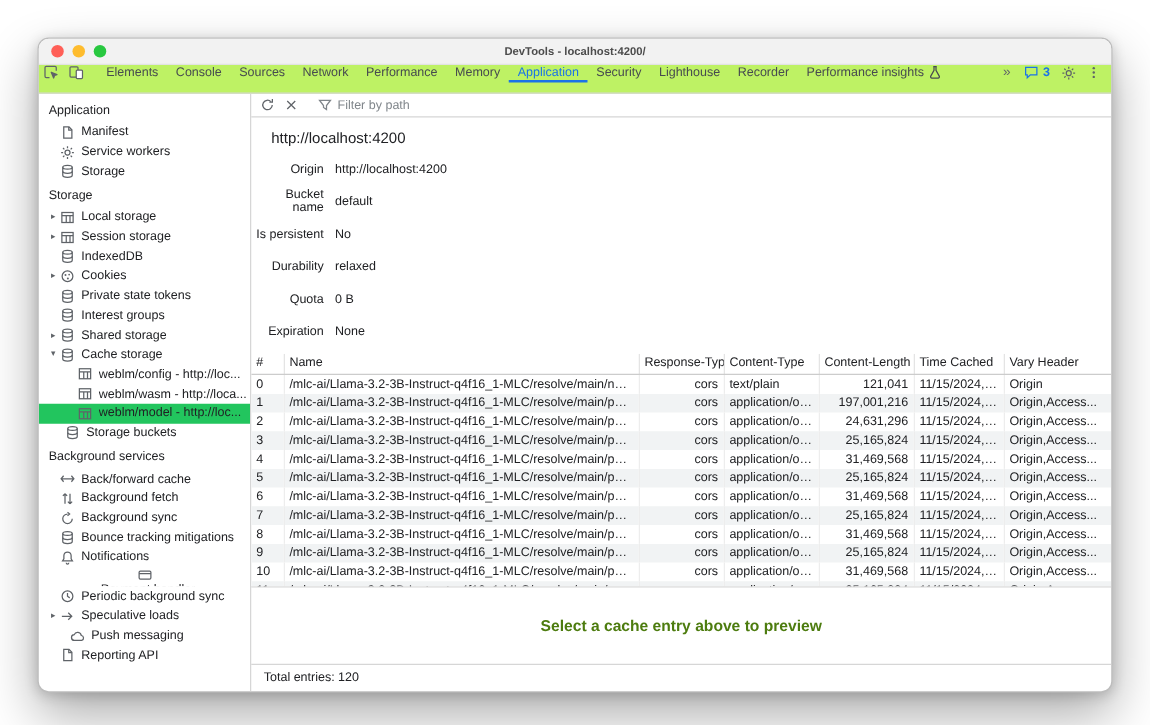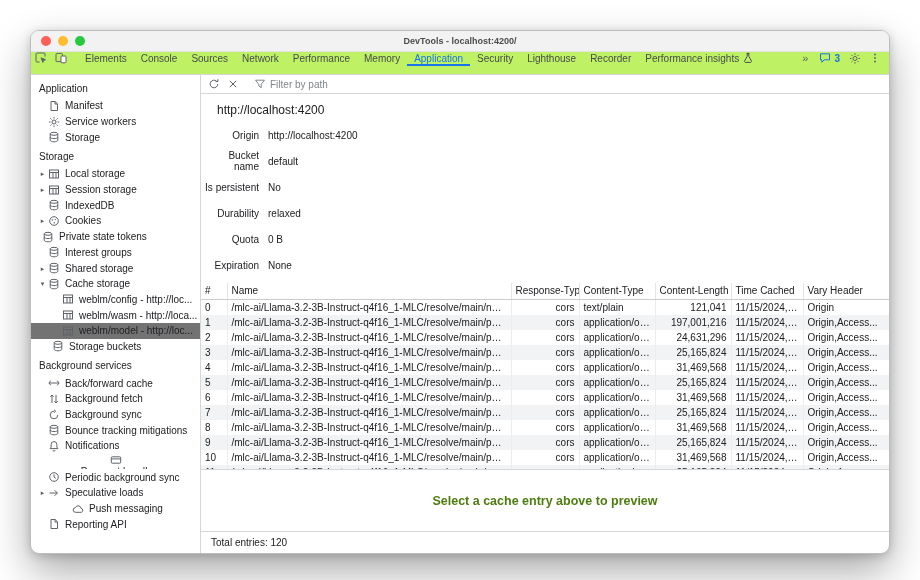--- a/index.html
+++ b/index.html
@@ -42,21 +42,21 @@
   .content { flex:1; display:flex; min-height:0; }
   .sidebar { width:170px; flex:0 0 auto; border-right:1px solid #d6d6d6;
     overflow:hidden; padding-top:2px; }
   .section-title { font-size:10px; color:#202124; padding:6px 8px 4px; }
   .tree-item { height:15.7px; display:flex; align-items:center; font-size:10px;
     color:#202124; white-space:nowrap; overflow:hidden; }
   .tree-item .arrow { width:11px; flex:0 0 auto; font-size:7px; color:#5f6368;
     text-align:center; line-height:1; }
   .tree-item .icon { margin-right:5px; color:#5f6368; }
   .tree-item .label { overflow:hidden; text-overflow:ellipsis; }
-  .tree-item.selected { background:#737373; }
+  .tree-item.selected { background:#22c55e; }
 
   
   .main { flex:1; display:flex; flex-direction:column; min-width:0; }
   .main-toolbar { height:19px; flex:0 0 auto; border-bottom:1px solid #d6d6d6;
     display:flex; align-items:center; gap:3px; padding:0 5px; color:#5f6368; }
   .tbtn { display:flex; align-items:center; padding:0 2px; }
   .filter-box { display:flex; align-items:center; gap:4px; color:#80868b; font-size:10px; }
 
   .cache-title { padding:9px 16px 3px; font-size:12px; color:#202124; }
   .meta { padding:2px 0 5px; }
@@ -257,21 +257,21 @@
               <span class="icon ">
                 <svg viewBox="0 0 12 12">
                   <circle cx="6" cy="6" r="4.3" fill="none" stroke="currentColor" stroke-width="1"></circle>
                   <circle cx="4.4" cy="5" r=".8" fill="currentColor"></circle>
                   <circle cx="7.3" cy="4.6" r=".7" fill="currentColor"></circle>
                   <circle cx="6.3" cy="7.7" r=".8" fill="currentColor"></circle>
                 </svg>
               </span>
               <span class="label">Cookies</span>
             </div>
-            <div class="tree-item" style="">
+            <div class="tree-item" style="padding-left: 6px;">
               <span class="arrow"></span>
               <span class="icon ">
                 <svg viewBox="0 0 12 12">
                   <ellipse cx="6" cy="2.8" rx="3.8" ry="1.5" fill="none" stroke="currentColor" stroke-width="1"></ellipse>
                   <path d="M2.2 2.8v6.4c0 .9 1.7 1.6 3.8 1.6s3.8-.7 3.8-1.6V2.8" fill="none" stroke="currentColor" stroke-width="1"></path>
                   <path d="M2.2 6c0 .9 1.7 1.6 3.8 1.6S9.8 6.9 9.8 6" fill="none" stroke="currentColor" stroke-width="1"></path>
                 </svg>
               </span>
               <span class="label">Private state tokens</span>
             </div>
@@ -421,21 +421,21 @@
             </div>
             <div class="tree-item" style="padding-left: 6px;">
               <span class="arrow">▸</span>
               <span class="icon ">
                 <svg viewBox="0 0 12 12">
                   <path d="M1.5 6h7.8M6.6 3.2L9.4 6l-2.8 2.8" fill="none" stroke="currentColor" stroke-width="1"></path>
                 </svg>
               </span>
               <span class="label">Speculative loads</span>
             </div>
-            <div class="tree-item" style="padding-left: 14px; margin-left: 16px;">
+            <div class="tree-item" style="padding-left: 14px;">
               <span class="arrow"></span>
               <span class="icon ">
                 <svg viewBox="0 0 12 12">
                   <path d="M3.6 9.3a2.3 2.3 0 0 1-.2-4.6 2.9 2.9 0 0 1 5.6.7 2 2 0 0 1 .4 3.9z" fill="none" stroke="currentColor" stroke-width="1"></path>
                 </svg>
               </span>
               <span class="label">Push messaging</span>
             </div>
             <div class="tree-item" style="padding-left: 6px;">
               <span class="arrow"></span>

